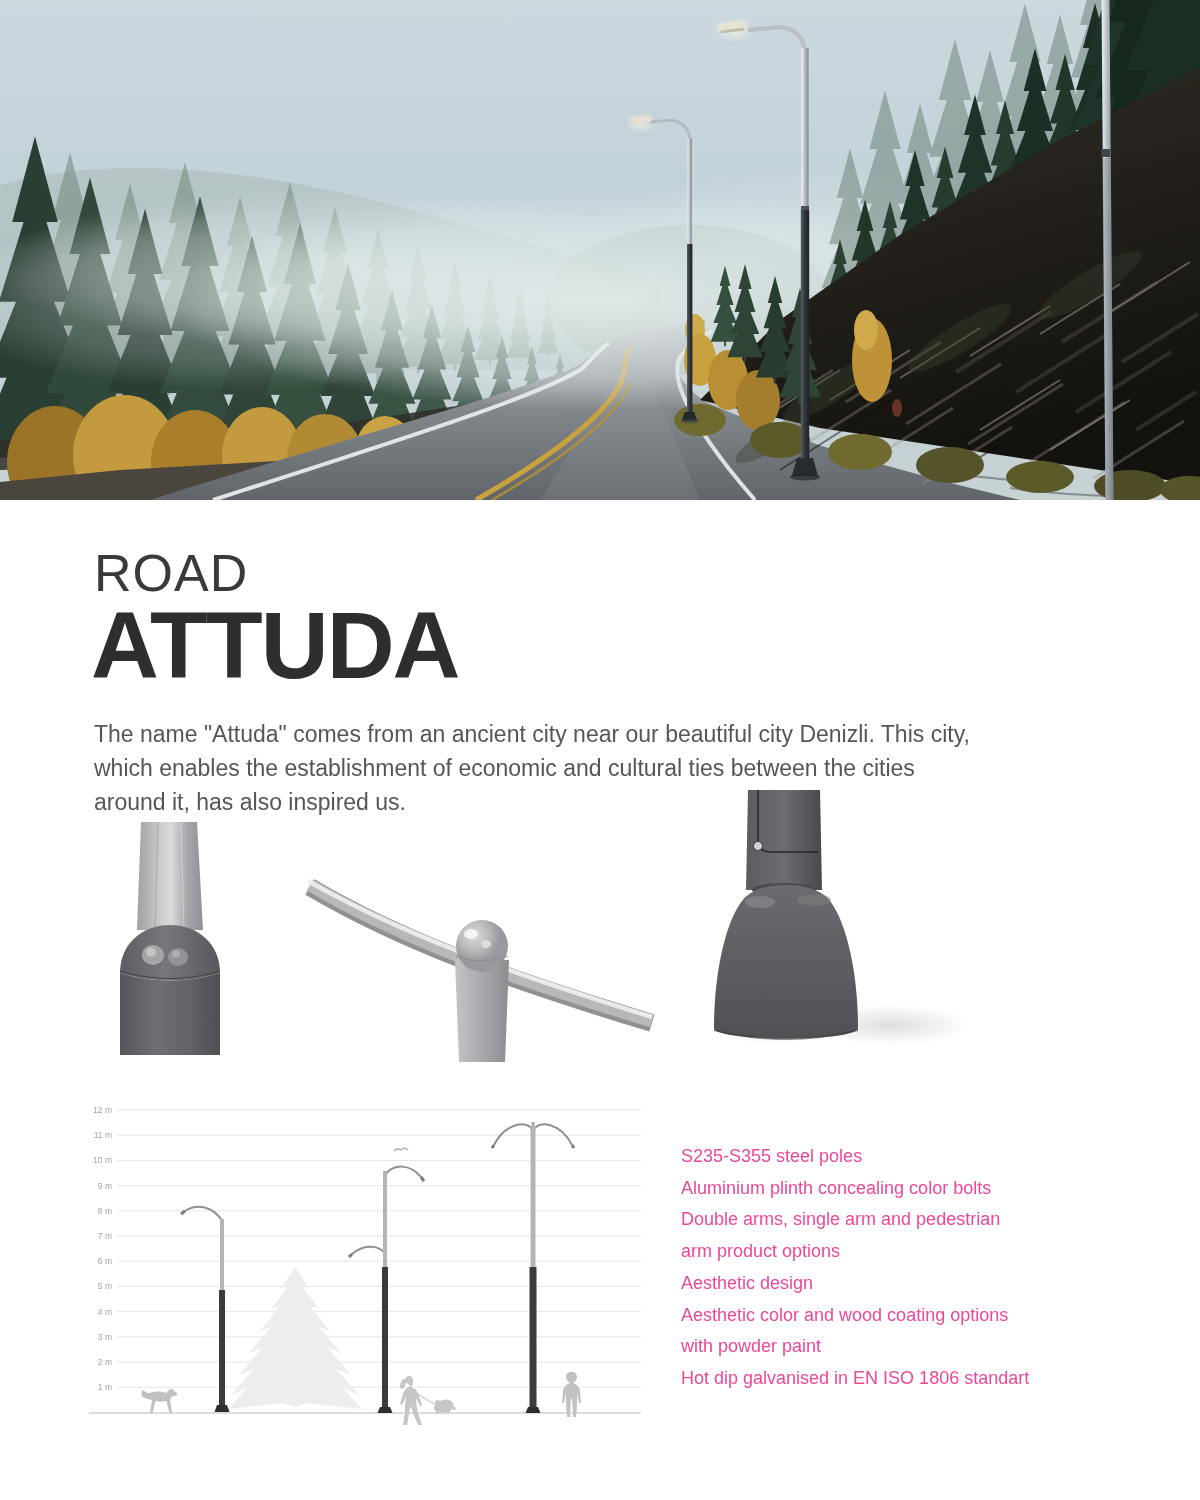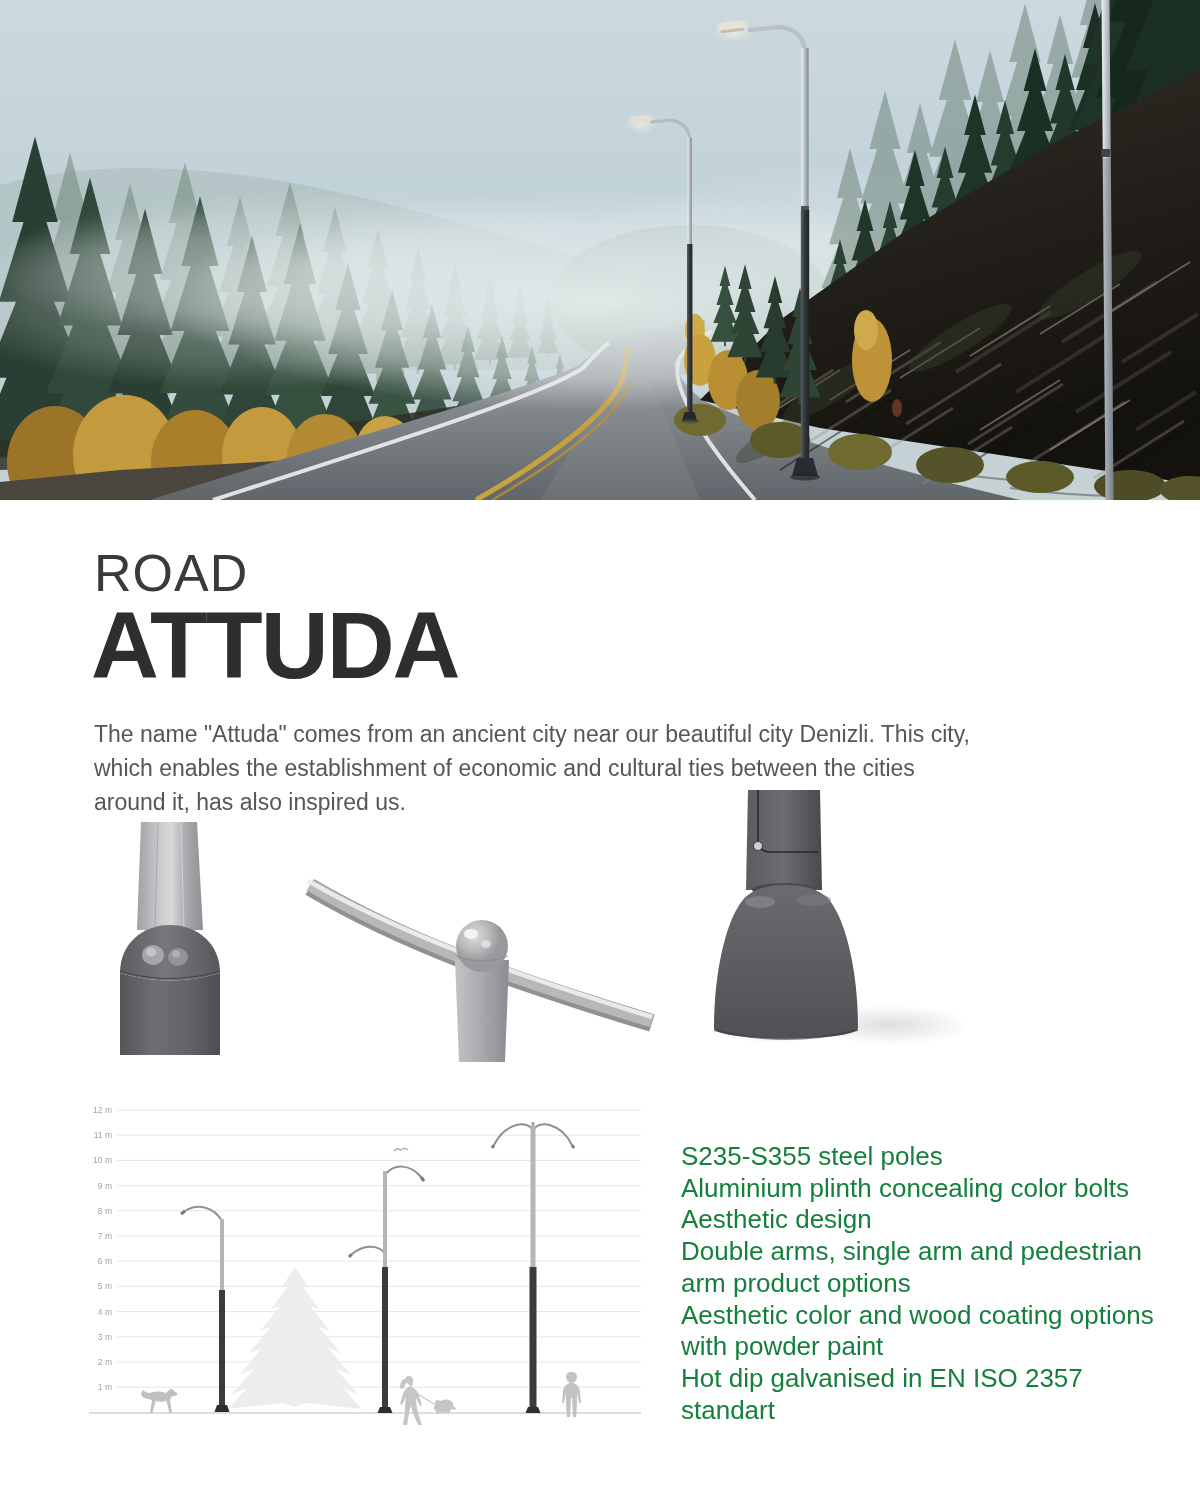--- a/index.html
+++ b/index.html
@@ -7,22 +7,22 @@
         font-family:"Liberation Sans", sans-serif;text-decoration:underline;}
   .hero{position:absolute;left:0;top:0;width:1200px;height:500px;display:block;}
   .kicker{position:absolute;left:94px;top:547px;font-size:52px;font-weight:400;
           color:#3a3a3c;letter-spacing:1px;line-height:1;}
   .name{position:absolute;left:91px;top:599px;font-size:94px;font-weight:900;
         color:#2e2e30;letter-spacing:-2px;line-height:1;}
   .desc{position:absolute;left:94px;top:694px;width:1060px;font-size:23px;line-height:34px;
         color:#55565a;white-space:pre-line;}
   .detail-img{position:absolute;display:block;}
   .diagram{position:absolute;left:85px;top:1095px;width:560px;height:330px;display:block;}
-  .features{position:absolute;left:681px;top:1141px;width:492px;color:#15803d;
-            font-size:26px;line-height:31.7px;}
+  .features{position:absolute;left:681px;top:1141px;width:492px;color:#ec4899;
+            font-size:18px;line-height:31.7px;}
   .feature-line{white-space:pre-line;}
   svg text.scale{font-family:"Liberation Sans", sans-serif;font-size:8.5px;fill:#a3a3a3;}
 </style>
 </head>
 <body>
 
 <div class="page">
 
   <svg class="hero" viewBox="0 0 1200 500" preserveAspectRatio="none">
     <defs>
@@ -396,21 +396,21 @@
       <path d="M331,298 L349,309" stroke="#c8c8c8" stroke-width="1.2" fill="none"></path>
       <path d="M350,310 c-1,-3 1,-5 3,-5 l2,1 c4,-2 8,-2 11,0 c2,1 3,3 2,5 l3,2 -1,2 -4,-1 c0,2 -1,3 -2,3 l0,2 -2,0 0,-2 c-3,1 -5,1 -8,0 l-1,2 -2,0 0,-3 c-2,-1 -3,-3 -1,-6 z"></path>
     </g>
 
     <path fill="#c2c2c2" d="M487,277 c3,0 5,2 5,5 c0,3 -2,5 -4,6 c4,1 7,4 7,9 l1,11 -2,0 -2,-10 c0,8 0,16 -1,24 l-3,0 -1,-19 -1,0 -1,19 -3,0 c-1,-8 -1,-16 -1,-24 l-2,10 -2,0 1,-11 c0,-5 3,-8 7,-9 c-2,-1 -4,-3 -4,-6 c0,-3 2,-5 5,-5 z"></path>
   </svg>
 
   <div class="features">
     <div class="feature-line">S235-S355 steel poles</div>
     <div class="feature-line">Aluminium plinth concealing color bolts</div>
-    <div class="feature-line">Aesthetic design</div>
     <div class="feature-line">Double arms, single arm and pedestrian
 arm product options</div>
+    <div class="feature-line">Aesthetic design</div>
     <div class="feature-line">Aesthetic color and wood coating options
 with powder paint</div>
-    <div class="feature-line">Hot dip galvanised in EN ISO 2357 standart</div>
+    <div class="feature-line">Hot dip galvanised in EN ISO 1806 standart</div>
   </div>
 
 </div>
 
 </body></html>

